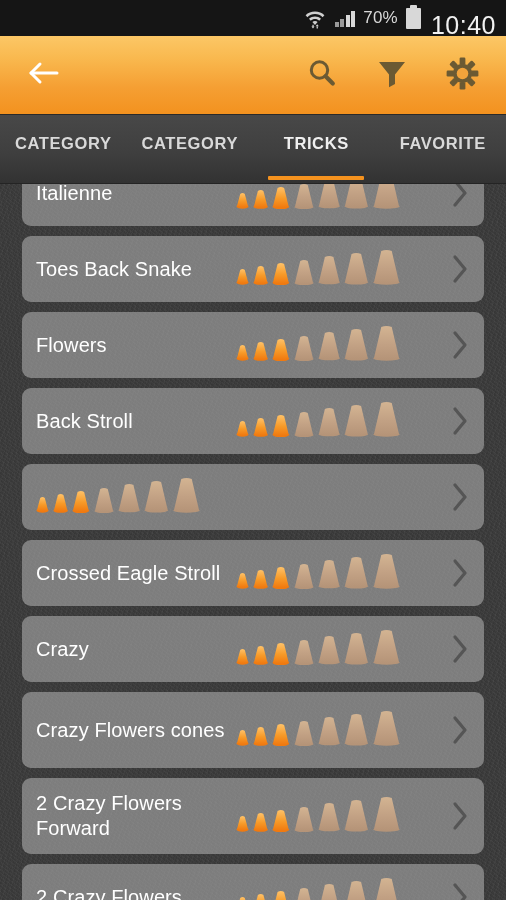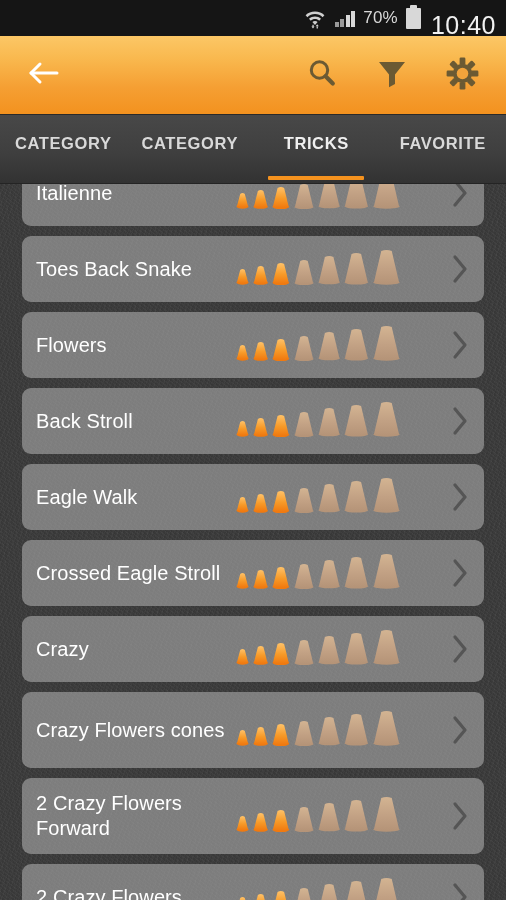--- a/index.html
+++ b/index.html
@@ -527,21 +527,20 @@
             <path d="M8.25 2 Q13.5 0 18.75 2 L26 33 Q13.5 35.4 1 33 Z" fill="url(#cg6e)"></path>
           </svg>
         </div>
         <div class="chev">
           <svg width="20" height="34" viewBox="0 0 20 34">
             <path d="M5 5l10 12L5 29" stroke="#555555" stroke-width="3.2" fill="none" stroke-linecap="round" stroke-linejoin="round"></path>
           </svg>
         </div>
       </div>
       <div class="row">
-        <div class="row-title">Eagle Walk</div>
         <div class="cones">
           <svg class="cone" width="13" height="17" viewBox="0 0 13 17">
             <defs>
               <linearGradient id="cg0f" x1="0" y1="0" x2="0" y2="1">
                 <stop offset="0%" stop-color="#ffc268"></stop>
                 <stop offset="55%" stop-color="#f79a28"></stop>
                 <stop offset="100%" stop-color="#f07a10"></stop>
               </linearGradient>
             </defs>
             <ellipse cx="6.5" cy="14.5" rx="6.1" ry="2.2" fill="#f07a10"></ellipse>

